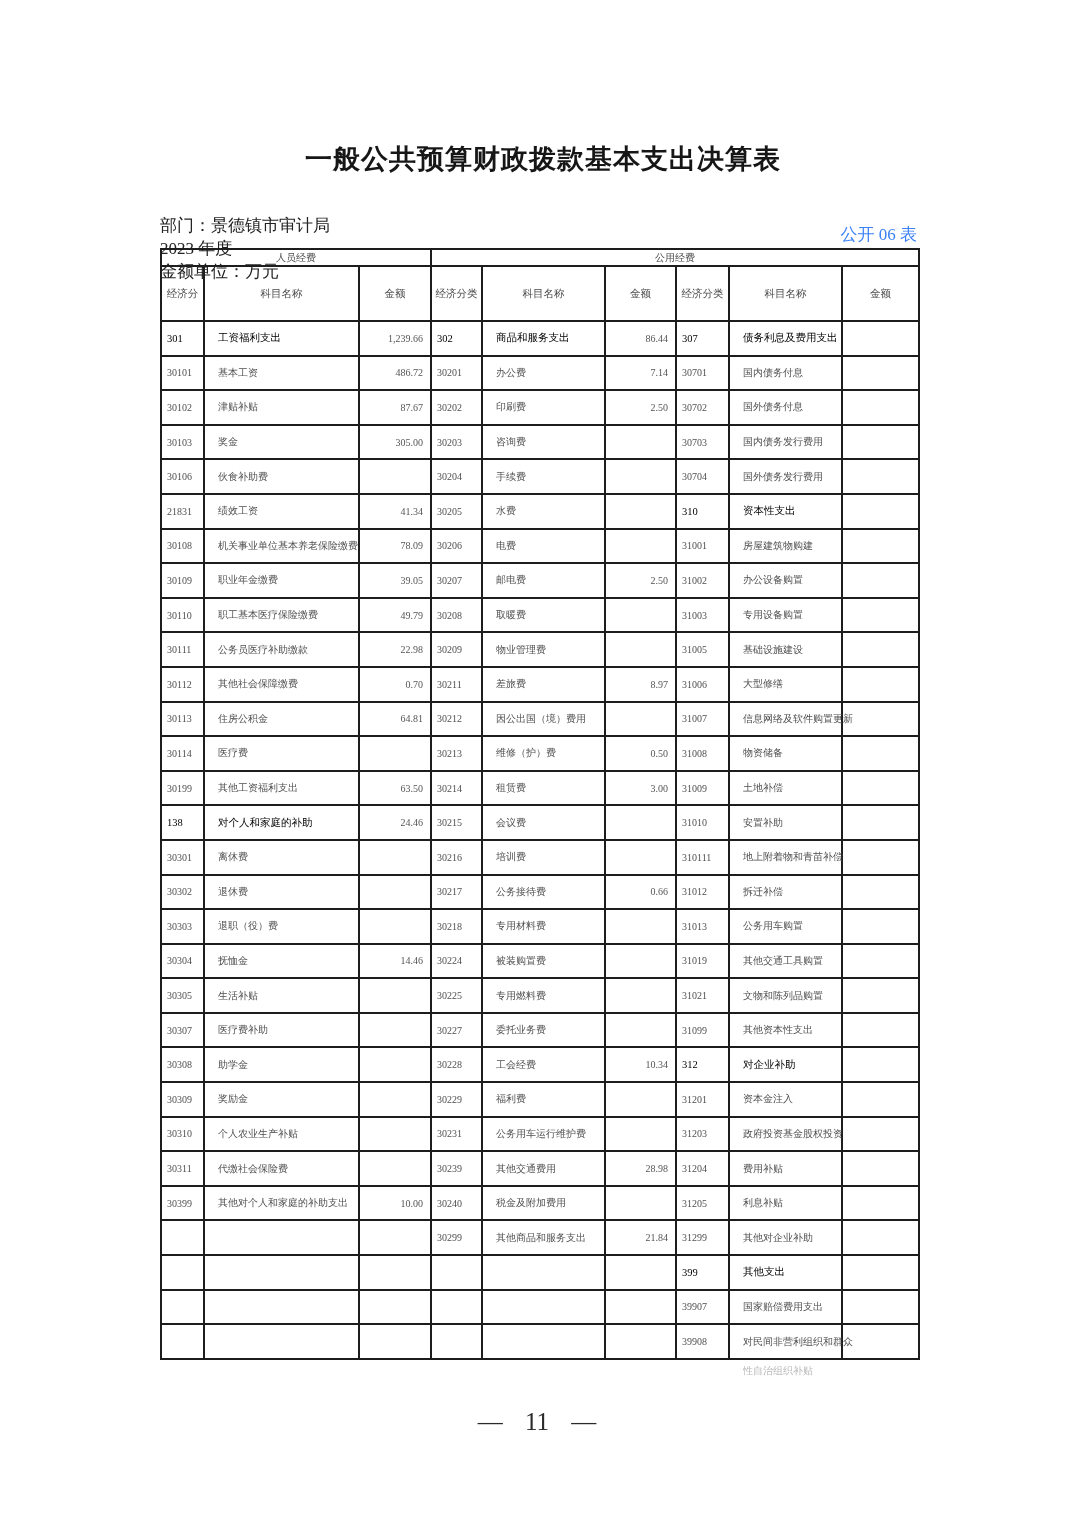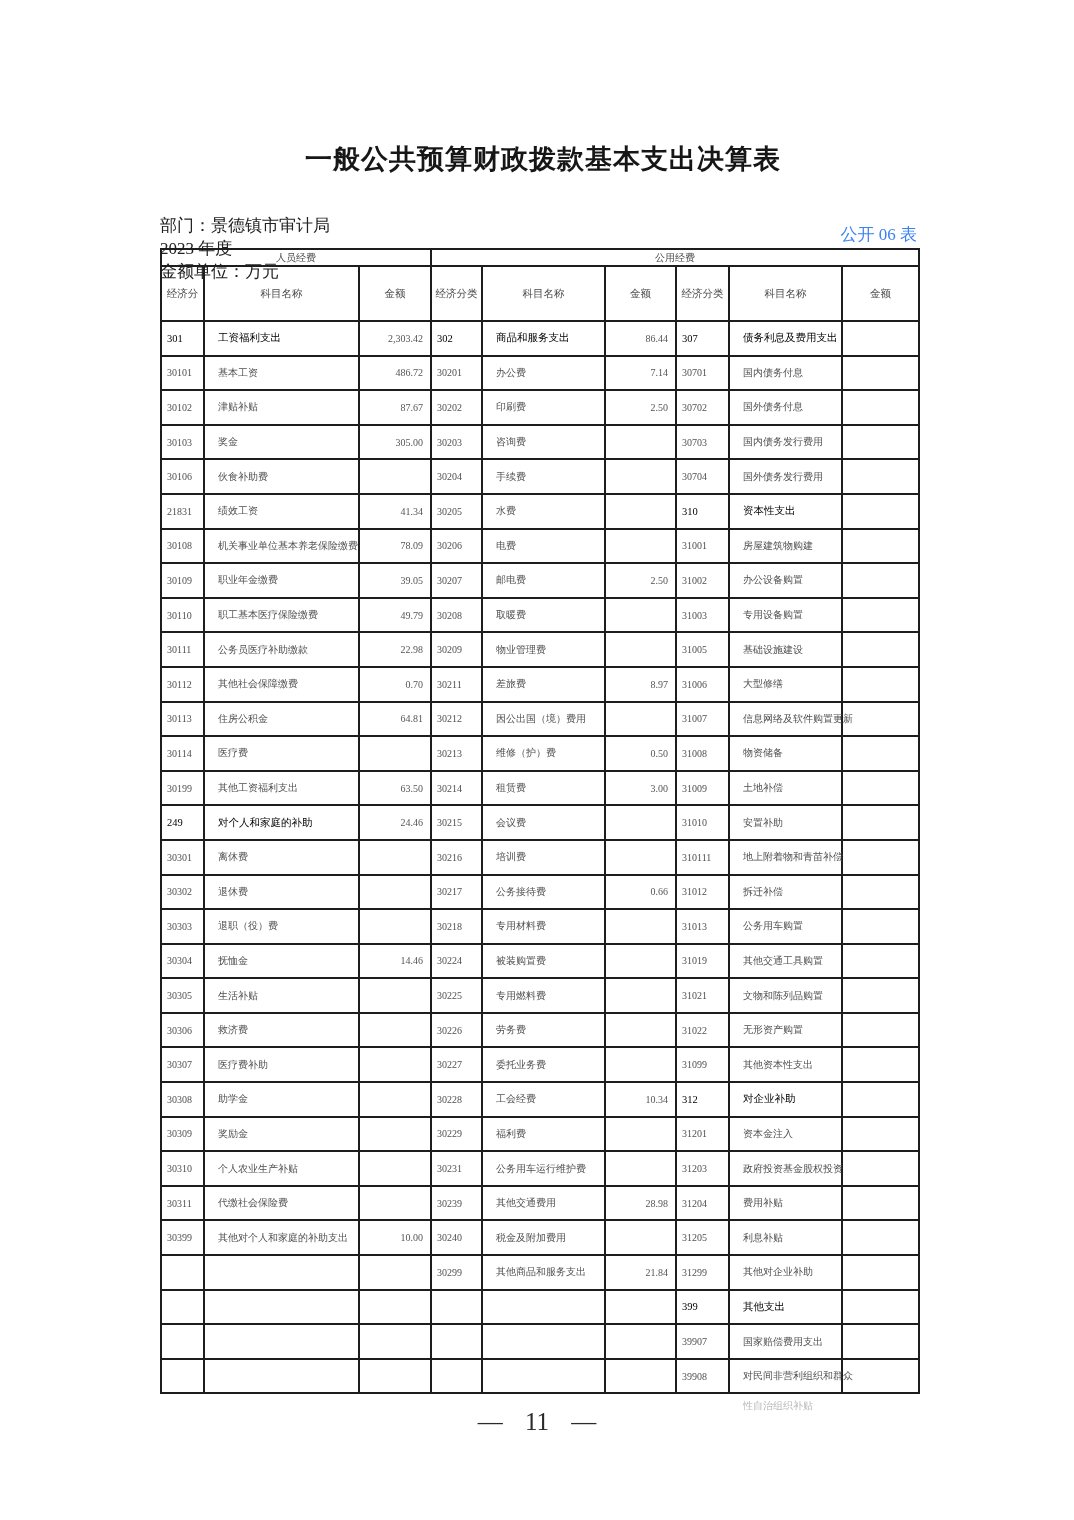--- a/index.html
+++ b/index.html
@@ -106,21 +106,21 @@
         <th>金额</th>
         <th>经济分类</th>
         <th>科目名称</th>
         <th>金额</th>
       </tr>
     </thead>
     <tbody>
         <tr>
           <td class="c-code bold-cell">301</td>
           <td class="c-name bold-cell">工资福利支出</td>
-          <td class="c-amt">2,303.42</td>
+          <td class="c-amt">1,239.66</td>
           <td class="c-code bold-cell">302</td>
           <td class="c-name bold-cell">商品和服务支出</td>
           <td class="c-amt">86.44</td>
           <td class="c-code bold-cell">307</td>
           <td class="c-name bold-cell">债务利息及费用支出</td>
           <td class="c-amt"></td>
         </tr>
         <tr>
           <td class="c-code">30101</td>
           <td class="c-name">基本工资</td>
@@ -258,21 +258,21 @@
           <td class="c-name">其他工资福利支出</td>
           <td class="c-amt">63.50</td>
           <td class="c-code">30214</td>
           <td class="c-name">租赁费</td>
           <td class="c-amt">3.00</td>
           <td class="c-code">31009</td>
           <td class="c-name">土地补偿</td>
           <td class="c-amt"></td>
         </tr>
         <tr>
-          <td class="c-code bold-cell">249</td>
+          <td class="c-code bold-cell">138</td>
           <td class="c-name bold-cell">对个人和家庭的补助</td>
           <td class="c-amt">24.46</td>
           <td class="c-code">30215</td>
           <td class="c-name">会议费</td>
           <td class="c-amt"></td>
           <td class="c-code">31010</td>
           <td class="c-name">安置补助</td>
           <td class="c-amt"></td>
         </tr>
         <tr>
@@ -324,31 +324,20 @@
           <td class="c-name">生活补贴</td>
           <td class="c-amt"></td>
           <td class="c-code">30225</td>
           <td class="c-name">专用燃料费</td>
           <td class="c-amt"></td>
           <td class="c-code">31021</td>
           <td class="c-name">文物和陈列品购置</td>
           <td class="c-amt"></td>
         </tr>
         <tr>
-          <td class="c-code">30306</td>
-          <td class="c-name">救济费</td>
-          <td class="c-amt"></td>
-          <td class="c-code">30226</td>
-          <td class="c-name">劳务费</td>
-          <td class="c-amt"></td>
-          <td class="c-code">31022</td>
-          <td class="c-name">无形资产购置</td>
-          <td class="c-amt"></td>
-        </tr>
-        <tr>
           <td class="c-code">30307</td>
           <td class="c-name">医疗费补助</td>
           <td class="c-amt"></td>
           <td class="c-code">30227</td>
           <td class="c-name">委托业务费</td>
           <td class="c-amt"></td>
           <td class="c-code">31099</td>
           <td class="c-name">其他资本性支出</td>
           <td class="c-amt"></td>
         </tr>

